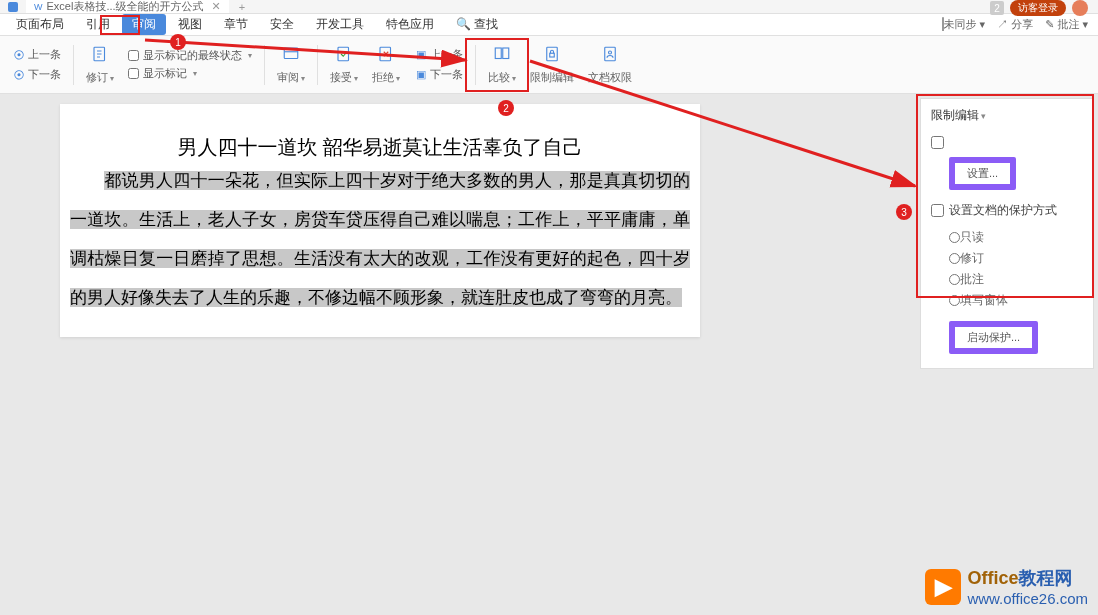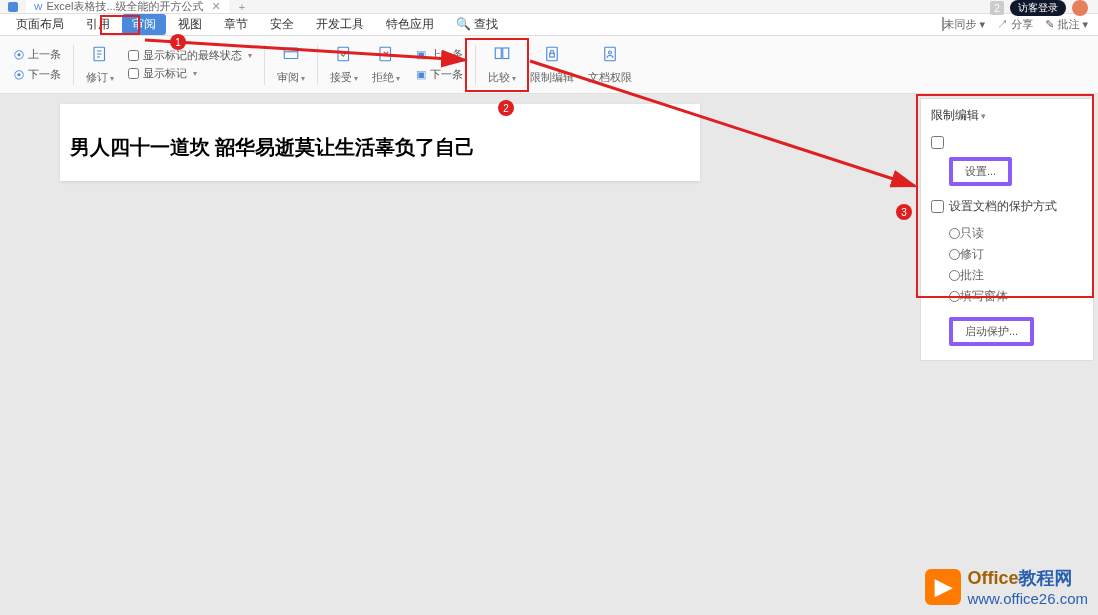--- a/index.html
+++ b/index.html
@@ -5,21 +5,21 @@
     * { margin: 0; padding: 0; box-sizing: border-box; }
     body { font-family: "Microsoft YaHei", "SimSun", sans-serif; font-size: 12px; background: #fff; color: #333; width: 1098px; height: 615px; overflow: hidden; position: relative; }
     
     .tab-bar { height: 14px; background: #f5f5f5; display: flex; align-items: center; font-size: 11px; color: #666; border-bottom: 1px solid #e0e0e0; }
     .tab { padding: 0 8px; display: flex; align-items: center; gap: 4px; height: 100%; }
     .tab.active { background: #fff; }
     .tab-icon { width: 10px; height: 10px; background: #4a89dc; border-radius: 2px; }
     .tab-plus { padding: 0 10px; color: #999; cursor: pointer; }
     .tab-box { display: flex; position: absolute; right: 10px; top: 0; align-items: center; gap: 6px; }
     .count-badge { width: 14px; height: 14px; background: #ccc; border-radius: 2px; color: #fff; font-size: 10px; display: flex; align-items: center; justify-content: center; }
-    .guest-btn { background: #0f172a; color: #fff; padding: 1px 8px; border-radius: 8px; font-size: 10px; }
+    .guest-btn { background: #c2410c; color: #fff; padding: 1px 8px; border-radius: 8px; font-size: 10px; }
     .avatar { width: 16px; height: 16px; border-radius: 50%; background: #e67e5a; }
     
     .menu-bar { height: 22px; display: flex; align-items: center; padding: 0 6px; gap: 2px; border-bottom: 1px solid #e0e0e0; font-size: 12px; }
     .menu-item { padding: 2px 10px; color: #333; cursor: pointer; }
     .menu-item.active { background: #4a89dc; color: #fff; border-radius: 3px; }
     .menu-right { position: absolute; right: 10px; display: flex; gap: 12px; color: #666; font-size: 11px; align-items: center; }
     .cloud-icon { width: 12px; height: 12px; border: 1px solid #999; border-radius: 6px 6px 3px 3px; }
     
     .ribbon { height: 58px; display: flex; align-items: center; padding: 0 6px; gap: 2px; border-bottom: 1px solid #e0e0e0; background: #fafafa; }
     .ribbon-btn { display: flex; flex-direction: column; align-items: center; justify-content: center; padding: 4px 6px; cursor: pointer; gap: 6px; }
@@ -28,30 +28,30 @@
     .ribbon-sep { width: 1px; height: 40px; background: #e0e0e0; margin: 0 4px; }
     .ribbon-check { display: flex; align-items: center; gap: 4px; font-size: 11px; color: #555; }
     .ribbon-check input { width: 11px; height: 11px; }
     .ribbon-stack { display: flex; flex-direction: column; gap: 3px; padding: 0 6px; }
     .dropdown-arrow { font-size: 8px; color: #888; margin-left: 2px; }
     .ribbon-small { display: flex; align-items: center; gap: 2px; font-size: 11px; color: #555; padding: 1px 0; }
     .ribbon-small .mini-icon { width: 14px; height: 14px; display: flex; align-items: center; justify-content: center; color: #4a89dc; font-size: 11px; }
     
     .content-area { position: relative; height: 521px; background: #e8e8e8; overflow: hidden; }
     .page { position: absolute; left: 60px; top: 10px; width: 640px; background: #fff; padding: 30px 10px 20px 10px; box-shadow: 0 1px 3px rgba(0,0,0,0.1); }
-    .doc-title { font-family: "SimSun"; font-size: 20px; font-weight: bold; color: #000; }
+    .doc-title { font-family: "SimSun"; font-size: 20px; font-weight: normal; text-align: center; color: #000; }
     .doc-para { font-family: "SimSun"; font-size: 17px; line-height: 2.3; color: #000; text-align: justify; }
     .doc-para .indent { display: inline-block; width: 2em; }
     .highlight { background: #c8c8c8; }
     
     .side-panel { position: absolute; right: 4px; top: 4px; width: 174px; background: #fff; border: 1px solid #ddd; font-size: 12px; padding: 8px 10px 14px 10px; }
     .panel-title { font-size: 12px; color: #333; margin-bottom: 10px; display: flex; align-items: center; gap: 2px; }
     .panel-check { display: flex; align-items: flex-start; gap: 5px; margin-bottom: 8px; font-size: 12px; color: #444; }
     .panel-check input[type=checkbox] { margin-top: 2px; }
-    .panel-btn { border: 4px solid #8b5cf6; background: #fff; padding: 3px 12px; font-size: 11px; color: #555; cursor: pointer; border-radius: 2px; margin-left: 18px; }
+    .panel-btn { border: 6px solid #8b5cf6; background: #fff; padding: 3px 12px; font-size: 11px; color: #555; cursor: pointer; border-radius: 2px; margin-left: 18px; }
     .radio-group { margin-left: 18px; margin-bottom: 10px; }
     .radio-item { display: flex; align-items: center; font-size: 12px; color: #666; padding: 2px 0; }
     .radio-item input[type=radio] { width: 11px; height: 11px; }
     .red-box { position: absolute; border: 2px solid #e02020; z-index: 50; }
     .circle-num { position: absolute; width: 16px; height: 16px; border-radius: 50%; background: #e02020; color: #fff; font-size: 10px; display: flex; align-items: center; justify-content: center; z-index: 60; }
     
     .svg-arrow { position: absolute; pointer-events: none; z-index: 55; }
     
     .watermark { position: absolute; bottom: 8px; right: 10px; display: flex; align-items: center; gap: 6px; z-index: 90; }
     .wm-logo { width: 36px; height: 36px; background: #ff7a00; border-radius: 6px; display: flex; align-items: center; justify-content: center; color: #fff; font-size: 22px; font-weight: bold; }
@@ -199,20 +199,21 @@
           <path d="M8 17c0-2 2-3 4-3s4 1 4 3"></path>
         </svg>
       </span>
     <span class="label">文档权限</span>
   </div>
 </div>
 
 <div class="content-area">
   <div class="page">
     <div class="doc-title">男人四十一道坎 韶华易逝莫让生活辜负了自己</div>
+    <p class="doc-para"><span class="indent"></span><span class="highlight"><span>都说男人四十一朵花，但实际上四十岁对于绝大多数的男人，那是真真切切的一道坎。生活上，老人子女，房贷车贷压得自己难以喘息；工作上，平平庸庸，单调枯燥日复一日磨掉了思想。</span></span><span class="highlight" style="background:#c8c8c8">生活没有太大的改观，工作没有更好的起色，四十岁的男人好像失去了人生的乐趣，不修边幅不顾形象，就连肚皮也成了弯弯的月亮。</span></p>
   </div>
 
   <div class="side-panel">
     <div class="panel-title">
         <span>限制编辑</span> 
         <span style="font-size:9px;color:#888">▾</span>
       </div>
     <label class="panel-check">
         <input type="checkbox" style="">
       </label>

